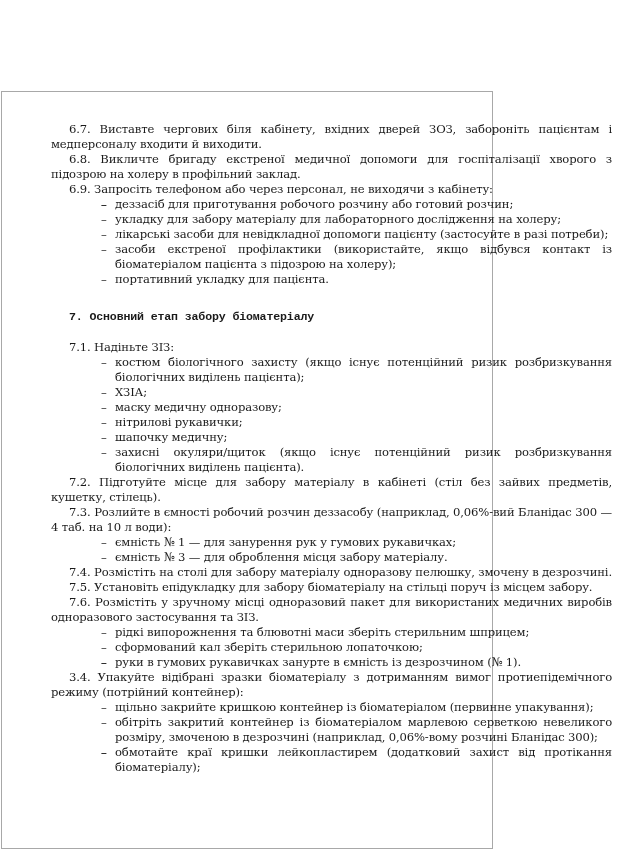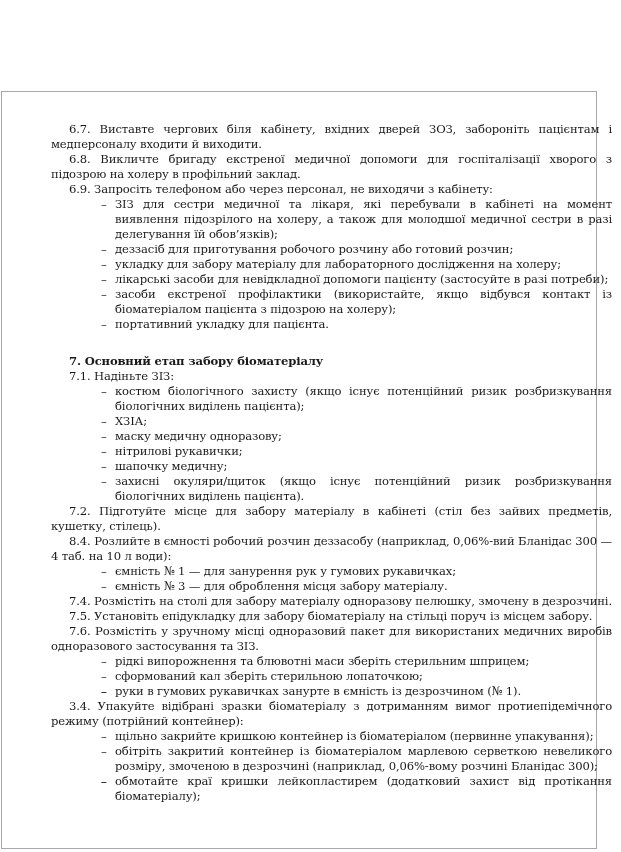--- a/index.html
+++ b/index.html
@@ -1,46 +1,46 @@
 <!DOCTYPE html>
 <html><head>
   <meta charset="utf-8">
   <style>
     html, body { margin: 0; padding: 0; background: #ffffff; }
     body { width: 621px; height: 852px; position: relative; overflow: hidden; }
     .page {
-      position: absolute; left: 1px; top: 91px; width: 596px; height: 758px;
+      position: absolute; left: 1px; top: 91px; width: 492px; height: 758px;
       border: 1px solid #a8a8a8; border-bottom: 1px solid #a8a8a8; box-sizing: border-box;
       background: #fff;
     }
     .content {
       position: absolute; left: 49px; top: 30px; width: 561px;
       font-family: "DejaVu Serif", "Liberation Serif", serif;
       font-size: 11.6px; line-height: 15px; color: #1a1a1a;
       letter-spacing: -0.15px;
     }
     .para { text-indent: 18px; text-align: justify; margin: 0; }
     .list { margin: 0; padding: 0; list-style: none; }
     .list li { position: relative; padding-left: 64px; text-align: justify; }
     .list li .dash { position: absolute; left: 50px; top: 0; }
-    .heading { margin: 22px 0 0 0; padding-left: 18px; font-weight: bold; }
+    .heading { margin: 22px 0 16px 0; padding-left: 18px; font-weight: bold; font-family: Liberation Mono, monospace; }
   </style>
 </head>
 <body>
 
 <div class="page">
   <div class="content">
 
     <p class="para"><span>6.7.</span> <span>Виставте чергових біля кабінету, вхідних дверей ЗОЗ, забороніть пацієнтам і медперсоналу входити й виходити.</span></p>
 
     <p class="para"><span>6.8.</span> <span>Викличте бригаду екстреної медичної допомоги для госпіталізації хворого з підозрою на холеру в профільний заклад.</span></p>
 
     <p class="para"><span>6.9.</span> <span>Запросіть телефоном або через персонал, не виходячи з кабінету:</span></p>
     <ul class="list">
-      <li><span class="dash">–</span><span>ЗІЗ для сестри медичної та лікаря, які перебували в кабінеті на момент виявлення підозрілого на холеру, а також для молодшої медичної сестри в разі делегування їй обов’язків);</span></li>
+      <li><span class="dash">–</span></li>
       <li><span class="dash">–</span><span>деззасіб для приготування робочого розчину або готовий розчин;</span></li>
       <li><span class="dash">–</span><span>укладку для забору матеріалу для лабораторного дослідження на холеру;</span></li>
       <li><span class="dash">–</span><span>лікарські засоби для невідкладної допомоги пацієнту (застосуйте в разі потреби);</span></li>
       <li><span class="dash">–</span><span>засоби екстреної профілактики (використайте, якщо відбувся контакт із біоматеріалом пацієнта з підозрою на холеру);</span></li>
       <li><span class="dash">–</span><span>портативний укладку для пацієнта.</span></li>
     </ul>
 
     <p class="heading">7. Основний етап забору біоматеріалу</p>
 
     <p class="para"><span>7.1.</span> <span>Надіньте ЗІЗ:</span></p>
@@ -48,21 +48,21 @@
       <li><span class="dash">–</span><span>костюм біологічного захисту (якщо існує потенційний ризик розбризкування біологічних виділень пацієнта);</span></li>
       <li><span class="dash">–</span><span>ХЗІА;</span></li>
       <li><span class="dash">–</span><span>маску медичну одноразову;</span></li>
       <li><span class="dash">–</span><span>нітрилові рукавички;</span></li>
       <li><span class="dash">–</span><span>шапочку медичну;</span></li>
       <li><span class="dash">–</span><span>захисні окуляри/щиток (якщо існує потенційний ризик розбризкування біологічних виділень пацієнта).</span></li>
     </ul>
 
     <p class="para"><span>7.2.</span> <span>Підготуйте місце для забору матеріалу в кабінеті (стіл без зайвих предметів, кушетку, стілець).</span></p>
 
-    <p class="para"><span>8.4.</span> <span>Розлийте в ємності робочий розчин деззасобу (наприклад, 0,06%-вий Бланідас 300 — 4 таб. на 10 л води):</span></p>
+    <p class="para"><span>7.3.</span> <span>Розлийте в ємності робочий розчин деззасобу (наприклад, 0,06%-вий Бланідас 300 — 4 таб. на 10 л води):</span></p>
     <ul class="list">
       <li><span class="dash">–</span><span>ємність № 1 — для занурення рук у гумових рукавичках;</span></li>
       <li><span class="dash">–</span><span>ємність № 3 — для оброблення місця забору матеріалу.</span></li>
     </ul>
 
     <p class="para"><span>7.4.</span> <span>Розмістіть на столі для забору матеріалу одноразову пелюшку, змочену в дезрозчині.</span></p>
 
     <p class="para"><span>7.5.</span> <span>Установіть епідукладку для забору біоматеріалу на стільці поруч із місцем забору.</span></p>
 
     <p class="para"><span>7.6.</span> <span>Розмістіть у зручному місці одноразовий пакет для використаних медичних виробів одноразового застосування та ЗІЗ.</span></p>

